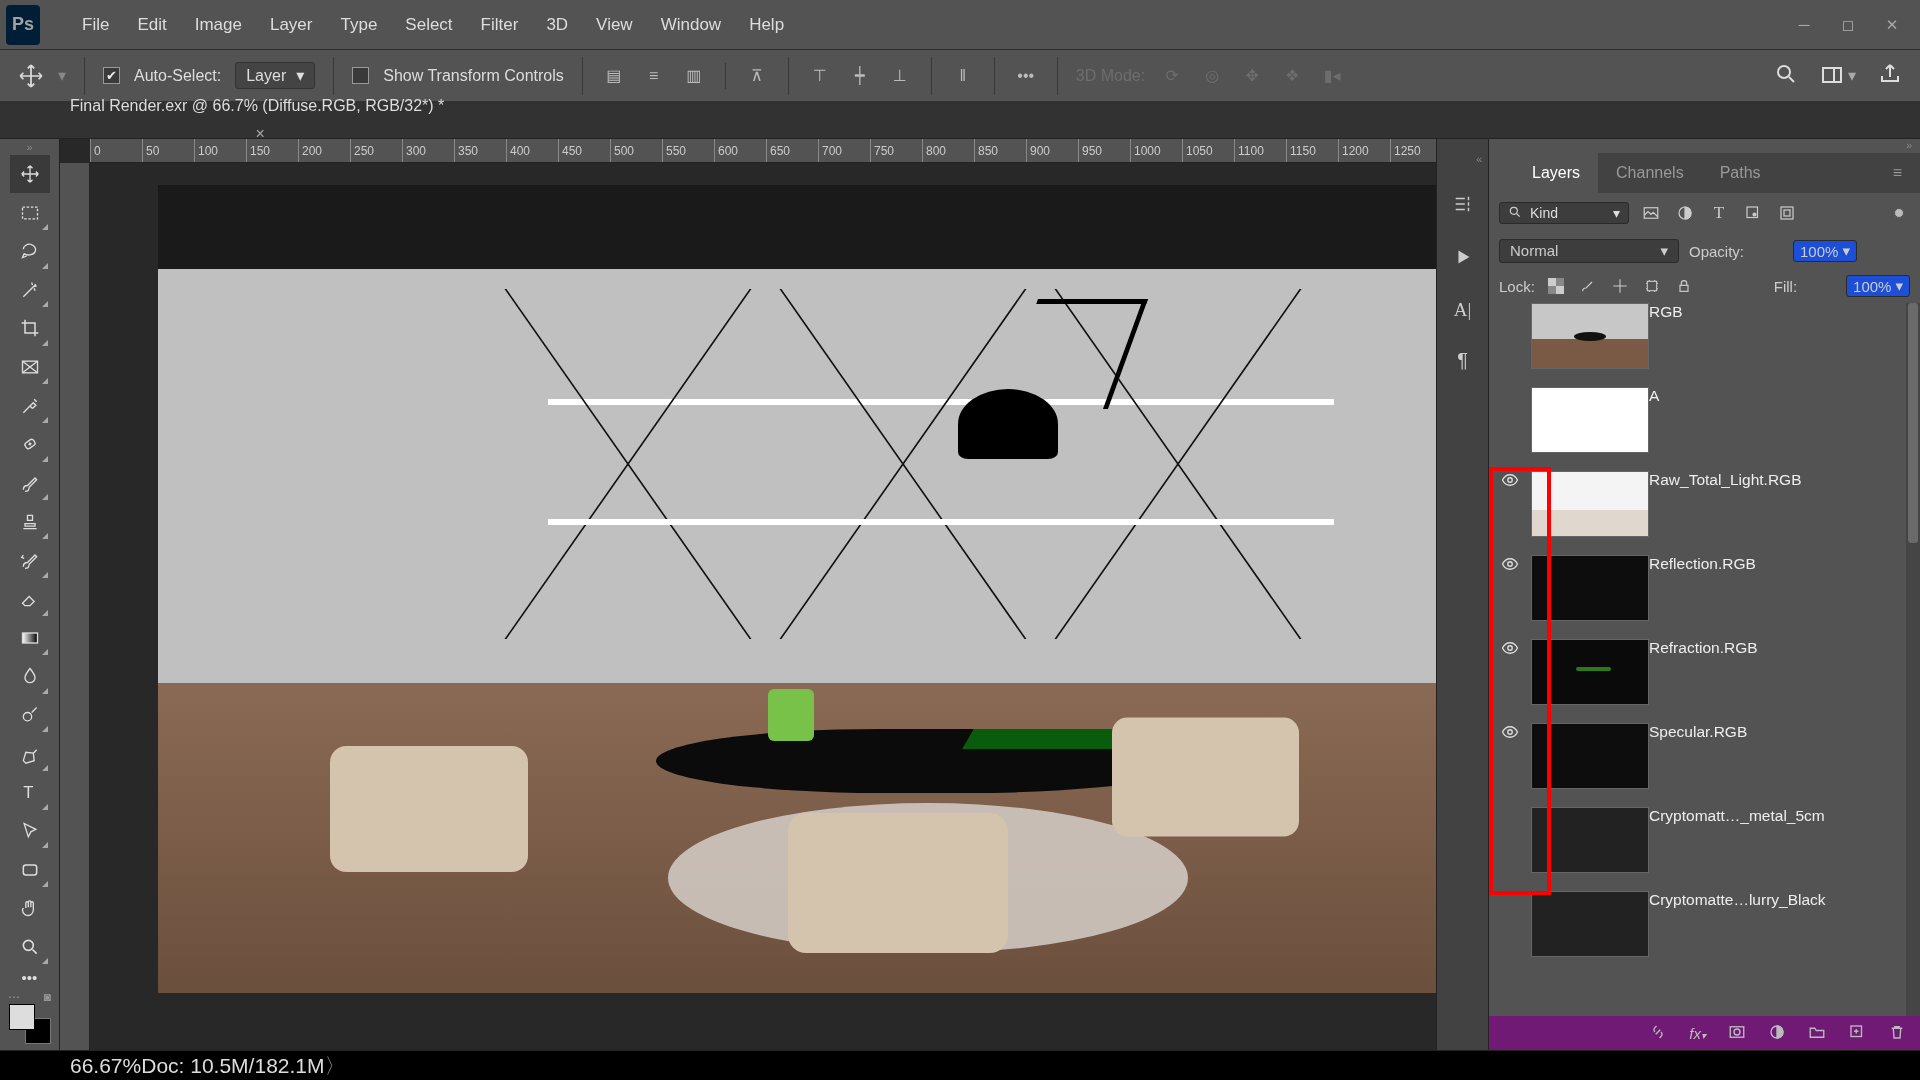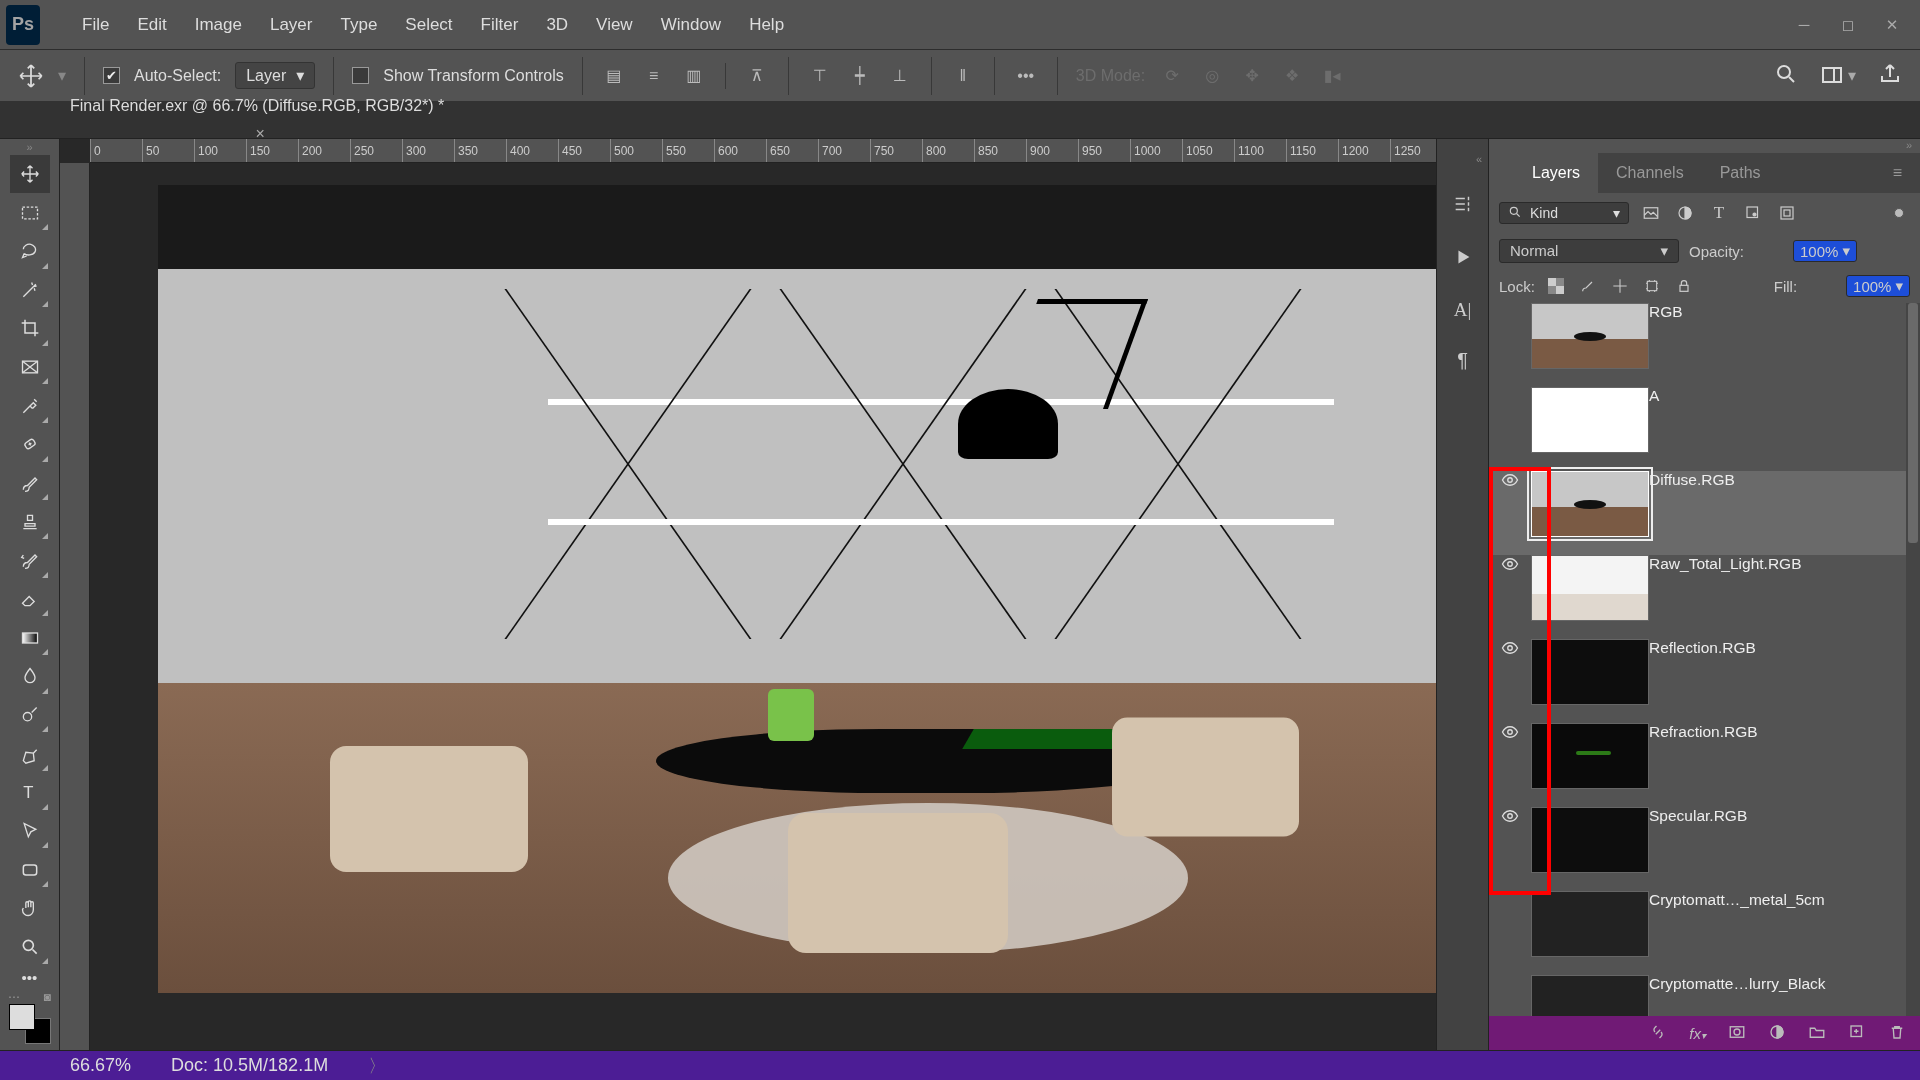--- a/index.html
+++ b/index.html
@@ -90,21 +90,21 @@
 .layer .thumb { width:118px; height:66px; background:#222; border:1px solid #666; flex-shrink:0; }
 .layer .lname { font-size:15.5px; color:#eee; }
 .layer.sel { background:#6a6a6a; }
 .layer.sel .thumb { outline:2px solid #eee; outline-offset:2px; border:1px solid #fff;}
 .redbox { position:absolute; border:4px solid #ff0000; pointer-events:none; }
 
 .panel-footer { height:34px; background:#701a75; display:flex; align-items:center; justify-content:flex-end; gap:22px; padding:0 14px; color:#bbb;}
 .panel-footer svg { width:18px; height:18px; }
 
 
-.status { height:30px; background:#4c1d95; display:flex; align-items:center; font-size:18px; color:#ddd; padding-left:70px; gap:40px; border-top:1px solid #222;}
+.status { height:30px; background:#000000; display:flex; align-items:center; font-size:21px; color:#ddd; padding-left:70px; border-top:1px solid #222;}
 .status .chev { color:#888; }
 .scrollbar { position:absolute; right:0; top:0; bottom:0; width:14px; background:#454545;}
 .scrollbar .sbthumb { position:absolute; left:2px; right:2px; top:0; height:240px; background:#6a6a6a; border-radius:3px;}
 
 
 .checker { background-image:
   linear-gradient(45deg,#bbb 25%,transparent 25%),
   linear-gradient(-45deg,#bbb 25%,transparent 25%),
   linear-gradient(45deg,transparent 75%,#bbb 75%),
   linear-gradient(-45deg,transparent 75%,#bbb 75%);
@@ -516,30 +516,20 @@
     <div class="layer">
           <div class="eye"></div>
           <div class="thumb scene"></div>
           <div class="lname">RGB</div>
         </div>
         <div class="layer">
           <div class="eye"></div>
           <div class="thumb white"></div>
           <div class="lname">A</div>
         </div>
-        <div class="layer sel">
-          <div class="eye">
-            <svg viewBox="0 0 24 24" fill="none" stroke="#ddd" stroke-width="1.8">
-              <path d="M2 12s3.5-7 10-7 10 7 10 7-3.5 7-10 7S2 12 2 12z"></path>
-              <circle cx="12" cy="12" r="3"></circle>
-            </svg>
-          </div>
-          <div class="thumb scene"></div>
-          <div class="lname">Diffuse.RGB</div>
-        </div>
         <div class="layer">
           <div class="eye">
             <svg viewBox="0 0 24 24" fill="none" stroke="#ddd" stroke-width="1.8">
               <path d="M2 12s3.5-7 10-7 10 7 10 7-3.5 7-10 7S2 12 2 12z"></path>
               <circle cx="12" cy="12" r="3"></circle>
             </svg>
           </div>
           <div class="thumb bright"></div>
           <div class="lname">Raw_Total_Light.RGB</div>
         </div>

